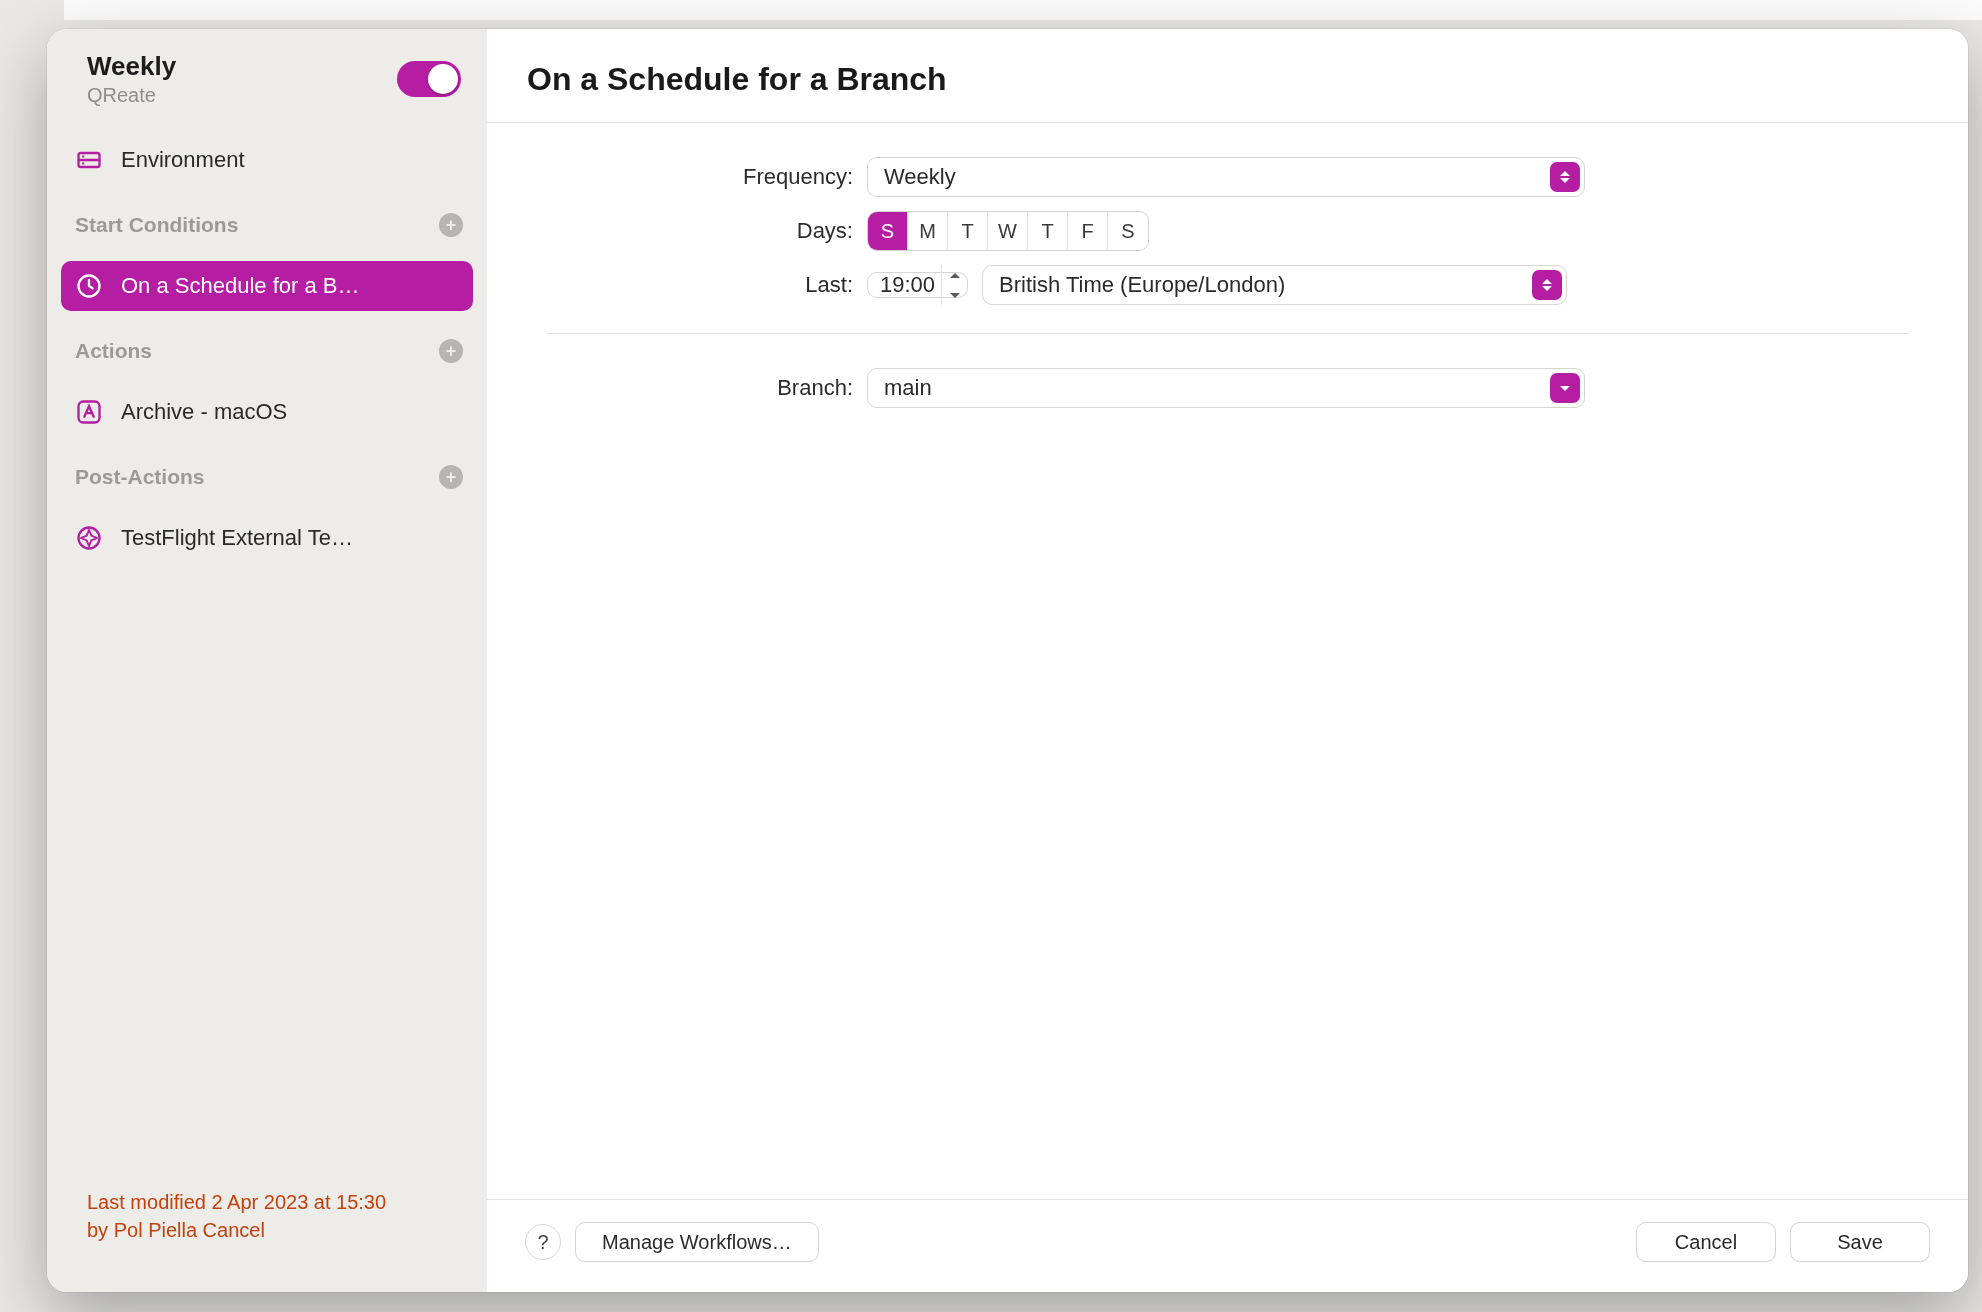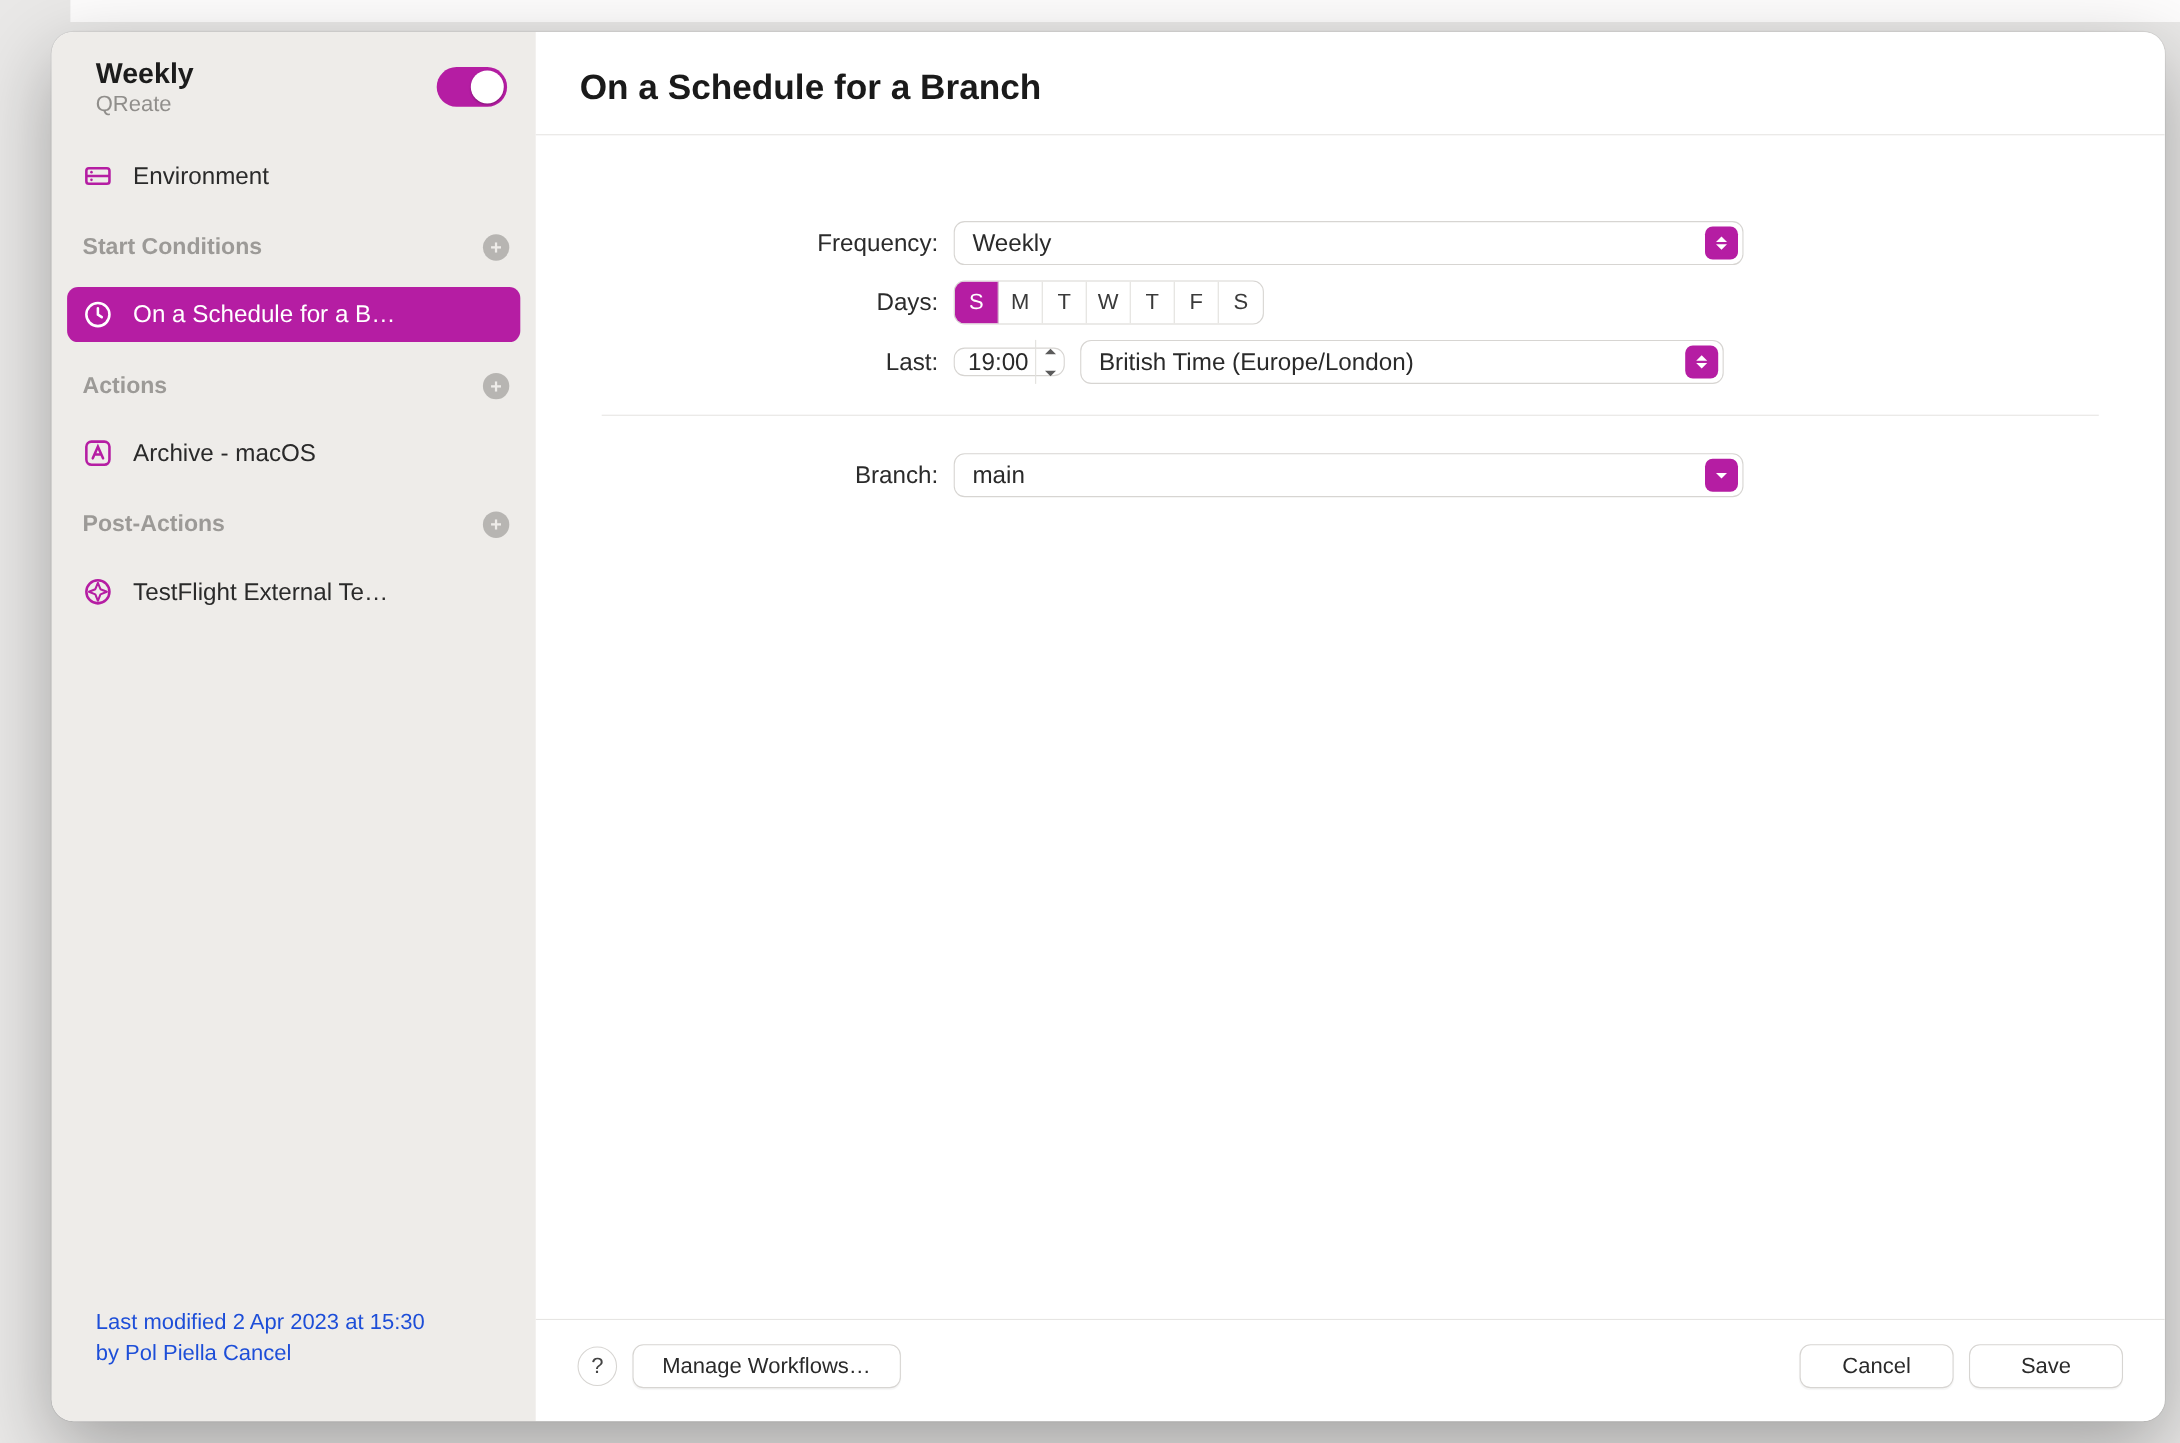--- a/index.html
+++ b/index.html
@@ -82,25 +82,25 @@
   .add-btn {
     width: 24px; height: 24px; border-radius: 50%;
     background: #b7b5b2; color: #eeece9;
     display: flex; align-items: center; justify-content: center;
     font-size: 18px; font-weight: 700; line-height: 1;
   }
 
   .sidebar-footer {
     position: absolute; bottom: 0; left: 0; right: 0;
     padding: 0 28px 48px 40px;
-    font-size: 20px; color: #1d4ed8; line-height: 1.4;
+    font-size: 20px; color: #c2410c; line-height: 1.4;
   }
 
   
-  .main { flex: 1; display: flex; flex-direction: column; background: #fff; gap: 44px; }
+  .main { flex: 1; display: flex; flex-direction: column; background: #fff; }
   .main-header {
     padding: 32px 40px 24px 40px;
     border-bottom: 1px solid #e6e5e3;
   }
   .main-title { font-size: 32px; font-weight: 700; color: #1a1a1a; }
 
   .main-body {
     flex: 1;
     padding: 34px 60px 0 60px;
     overflow: auto;

